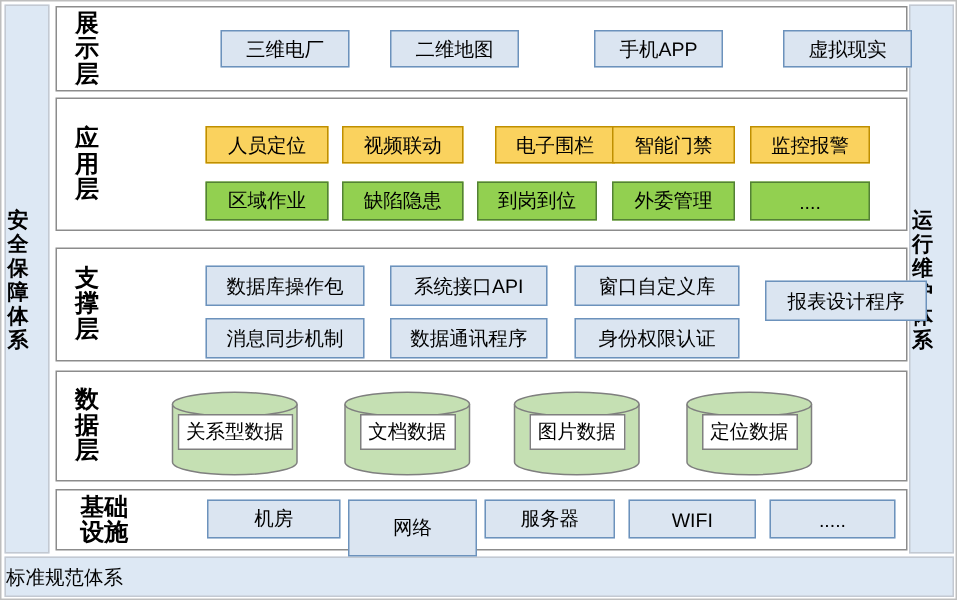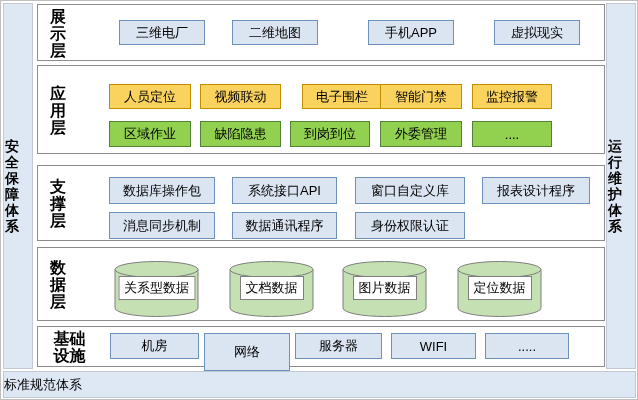--- a/index.html
+++ b/index.html
@@ -48,20 +48,21 @@
     font-size:16px; font-weight:bold; line-height:17px;
     word-break:break-all; text-align:center;
   }
   .ltitle.two-col { width:37px; left:13px; }
   
   .bx {
     position:absolute;
     display:flex; align-items:center; justify-content:center;
     font-size:13px; white-space:nowrap;
     box-sizing:border-box;
+    margin-left:28px;
   }
   .bx.blue   { background:var(--blue-box-bg,#dbe5f1);  border:1px solid var(--blue-box-border,#6c92bc); }
   .bx.yellow { background:var(--yellow-box-bg,#fad25e); border:1px solid var(--yellow-box-border,#bf8f00); }
   .bx.green  { background:var(--green-box-bg,#92d050); border:1px solid var(--green-box-border,#538135); }
   
   .cyl { position:absolute; width:85px; height:58px; }
   .cyl svg { position:absolute; left:0; top:0; }
   .cyl-label {
     position:absolute; top:16px; left:50%;
     transform:translateX(-50%);
@@ -106,21 +107,21 @@
     <div class="bx green" style="left:252px;top:55px;width:80px;height:26px">到岗到位</div>
     <div class="bx green" style="left:342px;top:55px;width:82px;height:26px">外委管理</div>
     <div class="bx green" style="left:434px;top:55px;width:80px;height:26px">....</div>
   </div>
 
   <div class="layer l3">
     <div class="ltitle">支撑层</div>
     <div class="bx blue" style="left:71px;top:11px;width:106px;height:27px">数据库操作包</div>
     <div class="bx blue" style="left:194px;top:11px;width:105px;height:27px">系统接口API</div>
     <div class="bx blue" style="left:317px;top:11px;width:110px;height:27px">窗口自定义库</div>
-    <div class="bx blue" style="left:444px;top:11px;width:108px;height:27px">报表设计程序</div>
+    <div class="bx blue" style="left:444px;top:21px;width:108px;height:27px">报表设计程序</div>
     <div class="bx blue" style="left:71px;top:46px;width:106px;height:27px">消息同步机制</div>
     <div class="bx blue" style="left:194px;top:46px;width:105px;height:27px">数据通讯程序</div>
     <div class="bx blue" style="left:317px;top:46px;width:110px;height:27px">身份权限认证</div>
   </div>
 
   <div class="layer l4">
     <div class="ltitle">数据层</div>
 
     <div class="cyl" style="left:76px;top:12px">
       <svg width="85" height="58" viewBox="0 0 85 58">

